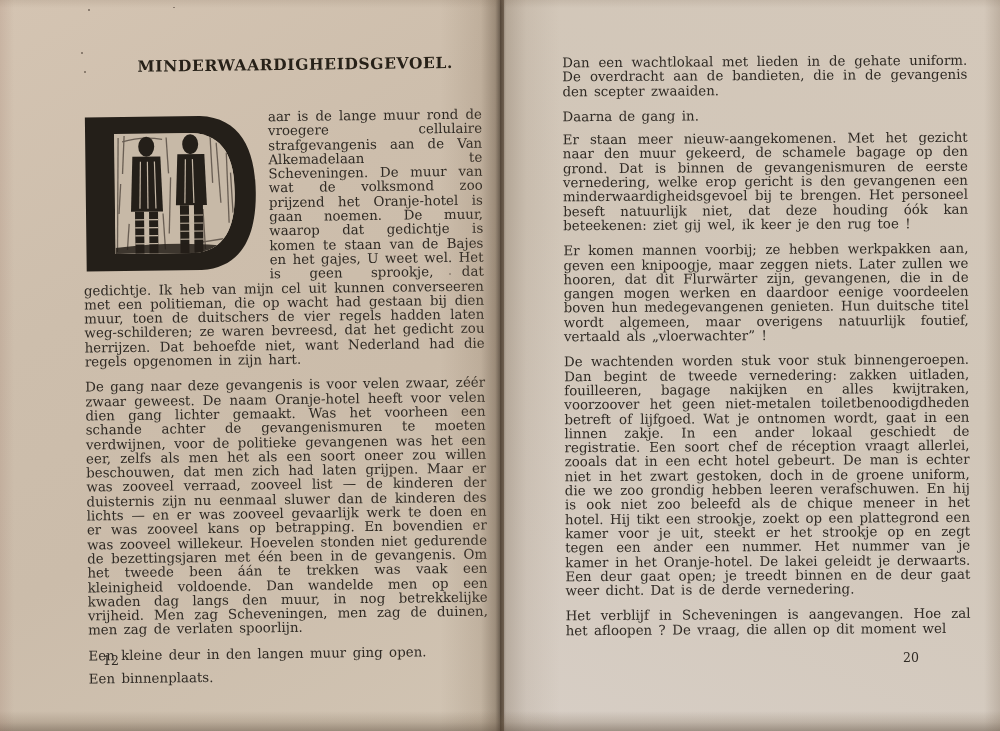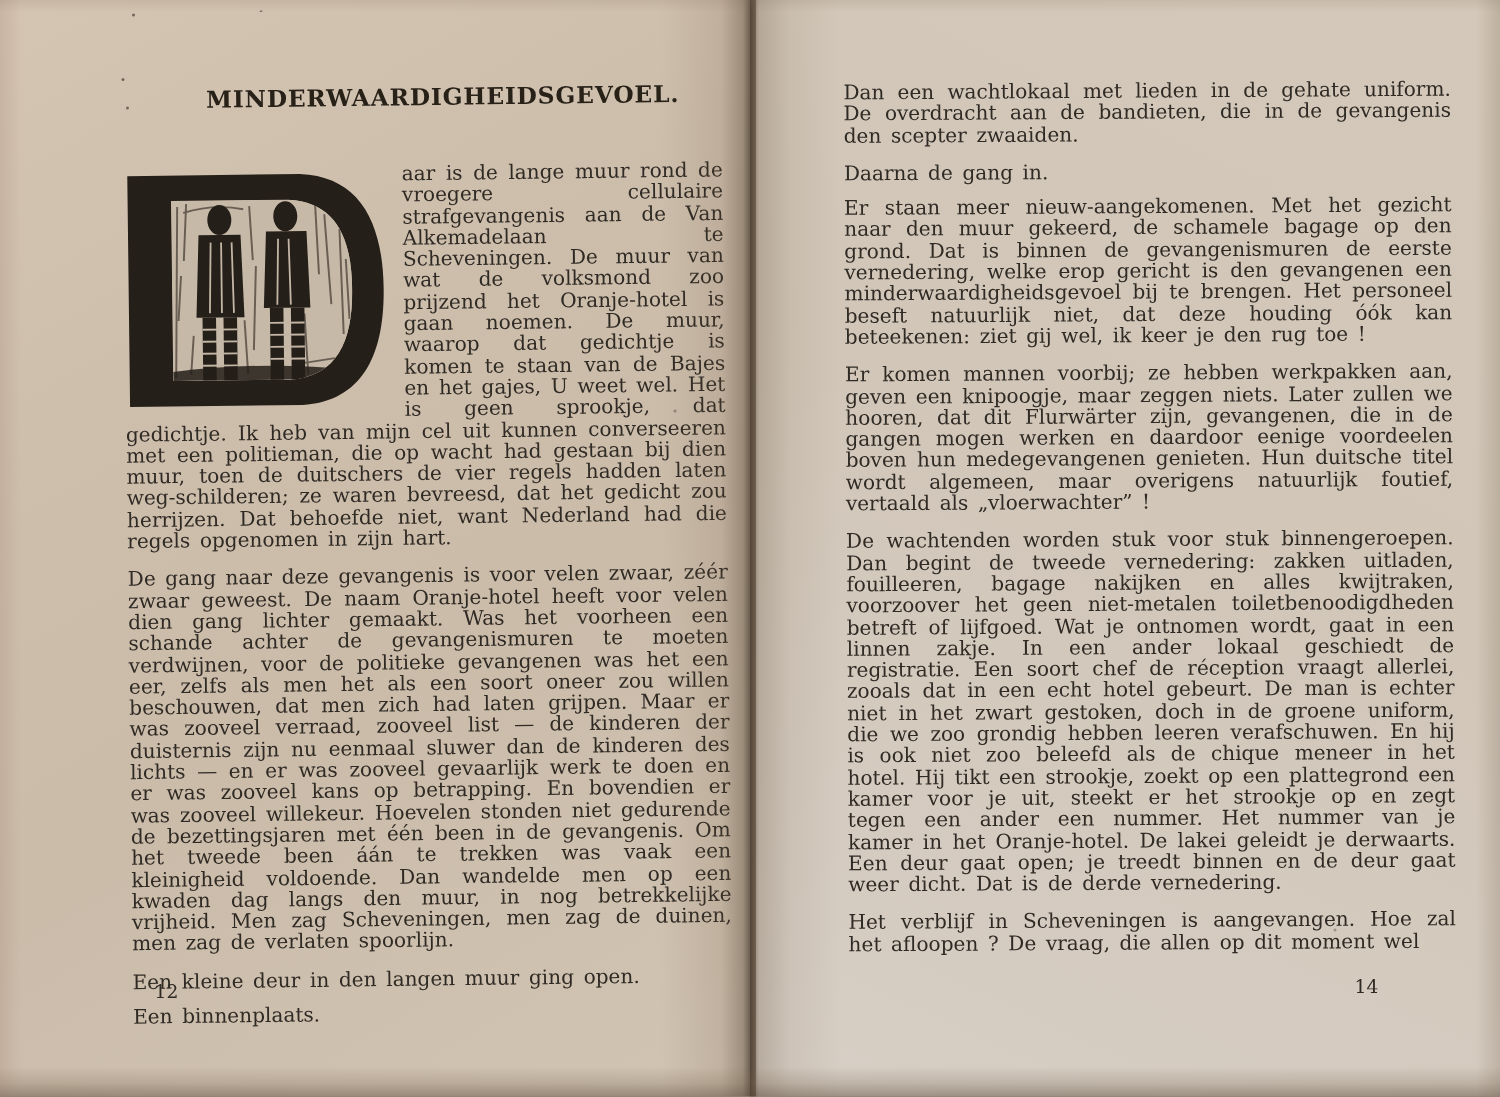--- a/index.html
+++ b/index.html
@@ -150,21 +150,21 @@
       <div>
           <p class="body">Dan een wachtlokaal met lieden in de gehate uniform. De overdracht aan de bandieten, die in de gevangenis den scepter zwaaiden.</p>
           <p class="body short">Daarna de gang in.</p>
           <p class="body">Er staan meer nieuw-aangekomenen. Met het gezicht naar den muur gekeerd, de schamele bagage op den grond. Dat is binnen de gevangenismuren de eerste vernedering, welke erop gericht is den gevangenen een minderwaardigheidsgevoel bij te brengen. Het personeel beseft natuurlijk niet, dat deze houding óók kan beteekenen: ziet gij wel, ik keer je den rug toe !</p>
           <p class="body">Er komen mannen voorbij; ze hebben werkpakken aan, geven een knipoogje, maar zeggen niets. Later zullen we hooren, dat dit Flurwärter zijn, gevangenen, die in de gangen mogen werken en daardoor eenige voordeelen boven hun medegevangenen genieten. Hun duitsche titel wordt algemeen, maar overigens natuurlijk foutief, vertaald als „vloerwachter” !</p>
           <p class="body">De wachtenden worden stuk voor stuk binnengeroepen. Dan begint de tweede vernedering: zakken uitladen, fouilleeren, bagage nakijken en alles kwijtraken, voorzoover het geen niet-metalen toiletbenoodigdheden betreft of lijfgoed. Wat je ontnomen wordt, gaat in een linnen zakje. In een ander lokaal geschiedt de registratie. Een soort chef de réception vraagt allerlei, zooals dat in een echt hotel gebeurt. De man is echter niet in het zwart gestoken, doch in de groene uniform, die we zoo grondig hebben leeren verafschuwen. En hij is ook niet zoo beleefd als de chique meneer in het hotel. Hij tikt een strookje, zoekt op een plattegrond een kamer voor je uit, steekt er het strookje op en zegt tegen een ander een nummer. Het nummer van je kamer in het Oranje-hotel. De lakei geleidt je derwaarts. Een deur gaat open; je treedt binnen en de deur gaat weer dicht. Dat is de derde vernedering.</p>
           <p class="body">Het verblijf in Scheveningen is aangevangen. Hoe zal het afloopen ? De vraag, die allen op dit moment wel</p>
         </div>
     </div>
   </div>
-  <div class="pagenum pagenum-right">14</div>
+  <div class="pagenum pagenum-right">20</div>
 
   <div class="gutter-shadow"></div>
   <div class="bottom-shadow"></div>
   <div class="right-edge-shadow"></div>
   <div class="left-edge-shadow"></div>
   <div class="top-shadow"></div>
 
   <div class="speck" style="left:88px;top:9px;width:2px;height:2px;"></div>
   <div class="speck" style="left:173px;top:7px;width:2px;height:1px;"></div>
   <div class="speck" style="left:81px;top:52px;width:2px;height:2px;"></div>

